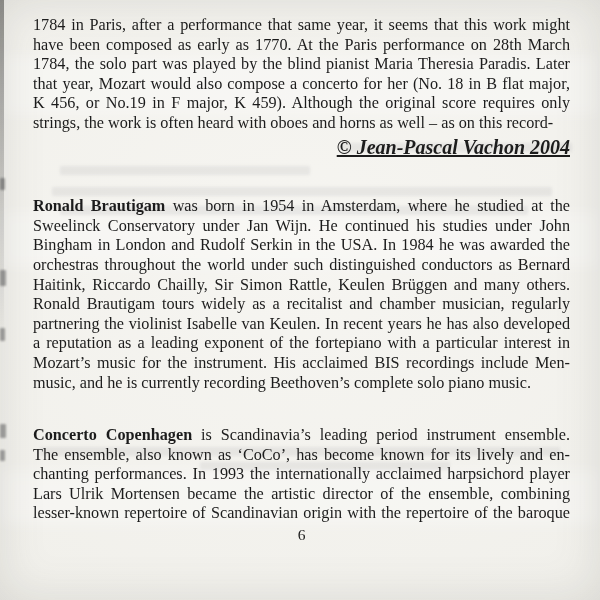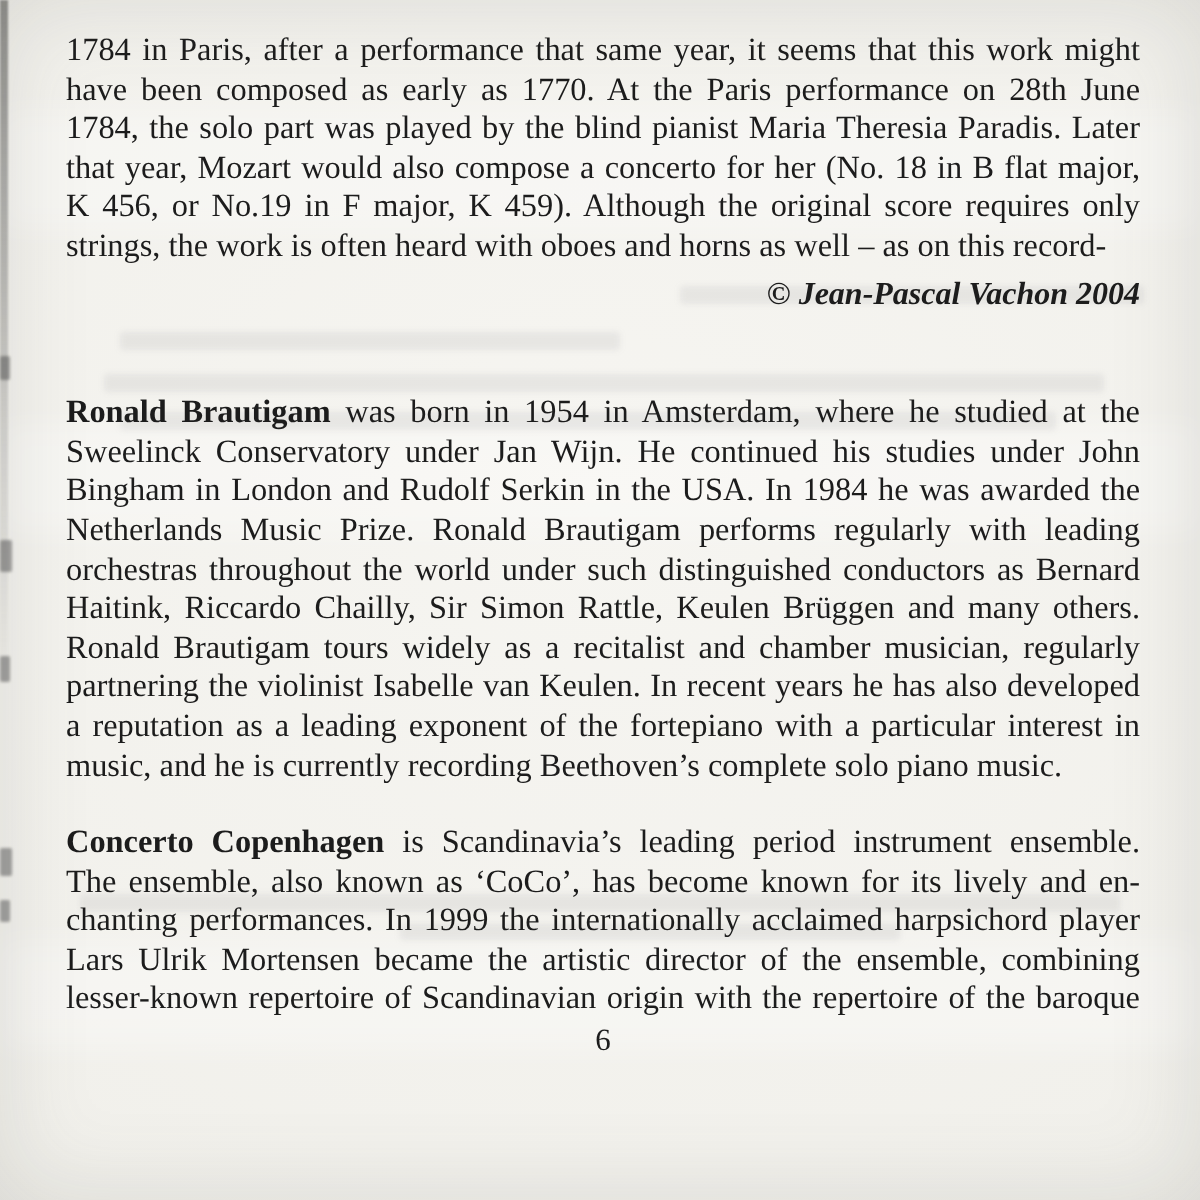--- a/index.html
+++ b/index.html
@@ -62,28 +62,29 @@
   .text-block { position: absolute; left: 33px; top: 16px; width: 537px; }
   .line {
     font-size: 16.2px;
     line-height: 19.6px;
     text-align: justify;
     text-align-last: justify;
   }
   .ends [data-list] .line:last-child { text-align-last: left; }
   .lead { font-weight: bold; }
   .para  { margin: 0; }
-  .para2 { margin-bottom: 19px; }
+  .para2 { margin-bottom: 33px; }
   .attribution {
-    font-size: 16px;
+    font-size: 20px;
     line-height: 19.6px;
     font-weight: bold;
     font-style: italic;
     text-align: right;
     margin: 4px 0 40px 0;
+    text-decoration: underline;
   }
   .pageno {
     text-align: center;
     font-size: 15.5px;
     line-height: 18px;
     margin-top: 2px;
   }
 </style>
 </head>
 <body>
@@ -104,50 +105,50 @@
   <div class="bleed g3"></div>
   <div class="bleed g4"></div>
   <div class="bleed g5"></div>
   <div class="bleed g6"></div>
 
   <div class="text-block">
 
     <div class="para para1 ends">
       <div data-list="document.paragraphs.0.lines">
           <div class="line">1784 in Paris, after a performance that same year, it seems that this work might</div>
-          <div class="line">have been composed as early as 1770. At the Paris performance on 28th June</div>
+          <div class="line">have been composed as early as 1770. At the Paris performance on 28th March</div>
           <div class="line">1784, the solo part was played by the blind pianist Maria Theresia Paradis. Later</div>
           <div class="line">that year, Mozart would also compose a concerto for her (No. 18 in B flat major,</div>
           <div class="line">K 456, or No.19 in F major, K 459). Although the original score requires only</div>
           <div class="line">strings, the work is often heard with oboes and horns as well – as on this record-</div>
         </div>
     </div>
 
     <div class="attribution">© Jean-Pascal Vachon 2004</div>
 
     <div class="para para2 ends">
       <div class="line"><span class="lead">Ronald Brautigam</span><span> was born in 1954 in Amsterdam, where he studied at the</span></div>
       <div data-list="document.paragraphs.1.lines">
           <div class="line">Sweelinck Conservatory under Jan Wijn. He continued his studies under John</div>
           <div class="line">Bingham in London and Rudolf Serkin in the USA. In 1984 he was awarded the</div>
-          <div class="line">Netherlands Music Prize. Ronald Brautigam performs regularly with leading</div>
           <div class="line">orchestras throughout the world under such distinguished conductors as Bernard</div>
           <div class="line">Haitink, Riccardo Chailly, Sir Simon Rattle, Keulen Brüggen and many others.</div>
           <div class="line">Ronald Brautigam tours widely as a recitalist and chamber musician, regularly</div>
           <div class="line">partnering the violinist Isabelle van Keulen. In recent years he has also developed</div>
           <div class="line">a reputation as a leading exponent of the fortepiano with a particular interest in</div>
+          <div class="line">Mozart’s music for the instrument. His acclaimed BIS recordings include Men-</div>
           <div class="line">music, and he is currently recording Beethoven’s complete solo piano music.</div>
         </div>
     </div>
 
     <div class="para para3 cont">
       <div class="line"><span class="lead">Concerto Copenhagen</span><span> is Scandinavia’s leading period instrument ensemble.</span></div>
       <div data-list="document.paragraphs.2.lines">
           <div class="line">The ensemble, also known as ‘CoCo’, has become known for its lively and en-</div>
-          <div class="line">chanting performances. In 1999 the internationally acclaimed harpsichord player</div>
+          <div class="line">chanting performances. In 1993 the internationally acclaimed harpsichord player</div>
           <div class="line">Lars Ulrik Mortensen became the artistic director of the ensemble, combining</div>
           <div class="line">lesser-known repertoire of Scandinavian origin with the repertoire of the baroque</div>
         </div>
     </div>
 
     <div class="pageno">6</div>
 
   </div>
 </div>
 

